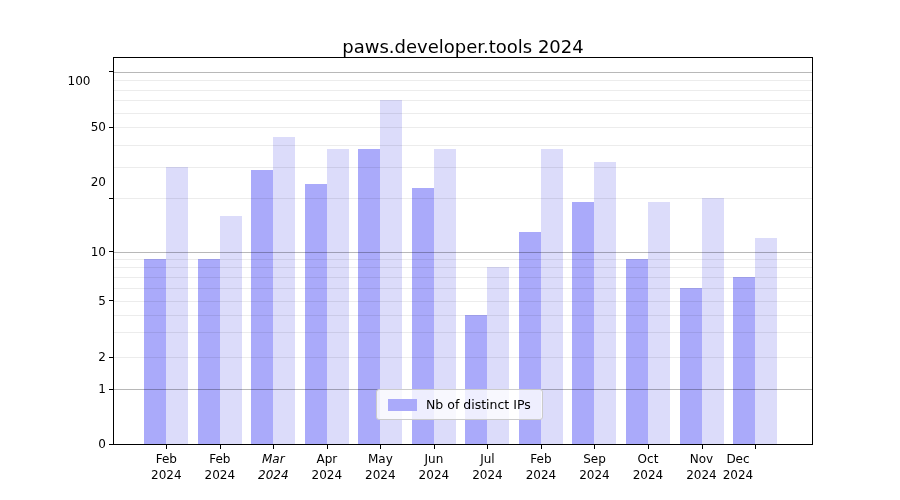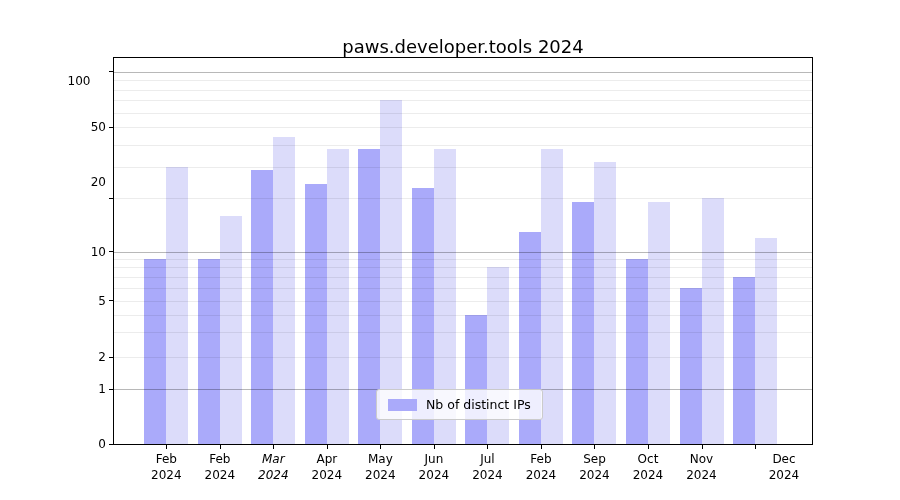--- a/index.html
+++ b/index.html
@@ -147,21 +147,21 @@
         <div class="xtick-label" style="left: 501.98px;">
           <div>Oct</div>
           <div>2024</div>
         </div>
         <div class="xtick-mark" style="left: 587.5px;"></div>
         <div class="xtick-label" style="left: 555.5px;">
           <div>Nov</div>
           <div>2024</div>
         </div>
         <div class="xtick-mark" style="left: 641.02px;"></div>
-        <div class="xtick-label" style="left: 638px;">
+        <div class="xtick-label" style="left: 592px;">
           <div>Dec</div>
           <div>2024</div>
         </div>
       </div>
 
     <div class="legend">
       <div class="legend-row">
         <span class="legend-swatch" id="swatch-0" style="background: rgb(170, 170, 250);"></span>
         <span class="legend-label">Nb of distinct IPs</span>
       </div>

